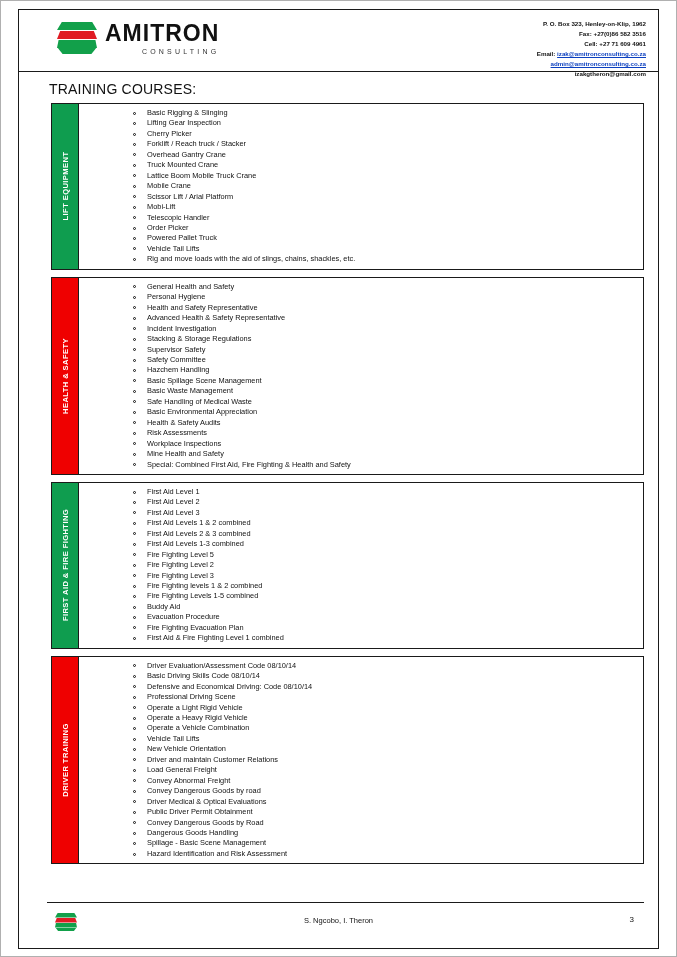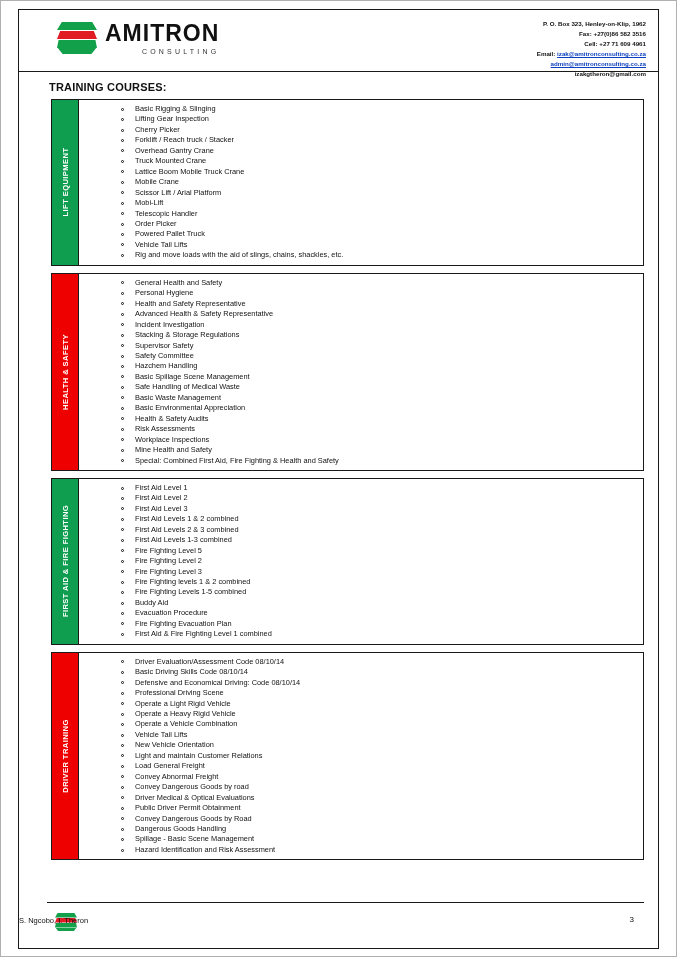--- a/index.html
+++ b/index.html
@@ -83,36 +83,37 @@
     line-height: 1.62;
     font-weight: bold;
     color: #111;
   }
   .contact .mail { color: #0b3fbf; text-decoration: underline; }
   .contact .plain { color: #111; font-weight: bold; }
 
   
   .doc-title {
     margin: 9px 0 6px 30px;
-    font-size: 11px;
-    font-weight: bold;
+    font-size: 14px;
+    font-weight: normal;
     color: #111;
     letter-spacing: .2px;
   }
 
   
   .blocks {
     margin: 0 14px 0 32px;
   }
   .block {
     display: flex;
     border: 1px solid #1a1a1a;
     margin-bottom: 7px;
     box-sizing: border-box;
     background: #fff;
+    gap: 12px;
   }
   .cat {
     width: 26px;
     flex: 0 0 26px;
     position: relative;
     border-right: 1px solid #1a1a1a;
   }
   .cat-label {
     position: absolute;
     left: 50%;
@@ -176,20 +177,21 @@
   }
   .footer-logo .bar { position: absolute; left: 0; width: 22px; height: 4.5px; }
   .footer-logo .b1 { top: 1px; background: #12a04a; clip-path: polygon(12% 0, 88% 0, 100% 100%, 0 100%); }
   .footer-logo .b2 { top: 6px; background: #e01b24; clip-path: polygon(8% 0, 92% 0, 100% 100%, 0 100%); }
   .footer-logo .b3 { top: 11px; background: #12a04a; clip-path: polygon(4% 0, 96% 0, 100% 100%, 0 100%); }
   .footer-logo .b4 { top: 15.5px; height: 3.5px; background: #12a04a; clip-path: polygon(2% 0, 98% 0, 86% 100%, 14% 100%); }
   .footer-center {
     position: absolute;
     left: 0; right: 0;
     top: 14px;
+    text-align: center;
     font-size: 7.5px;
     color: #111;
   }
   .footer-page {
     position: absolute;
     right: 24px;
     top: 13px;
     font-size: 8px;
     color: #111;
   }
@@ -265,22 +267,22 @@
             <li>General Health and Safety</li>
             <li>Personal Hygiene</li>
             <li>Health and Safety Representative</li>
             <li>Advanced Health &amp; Safety Representative</li>
             <li>Incident Investigation</li>
             <li>Stacking &amp; Storage Regulations</li>
             <li>Supervisor Safety</li>
             <li>Safety Committee</li>
             <li>Hazchem Handling</li>
             <li>Basic Spillage Scene Management</li>
+            <li>Basic Waste Management</li>
             <li>Safe Handling of Medical Waste</li>
-            <li>Basic Waste Management</li>
             <li>Basic Environmental Appreciation</li>
             <li>Health &amp; Safety Audits</li>
             <li>Risk Assessments</li>
             <li>Workplace Inspections</li>
             <li>Mine Health and Safety</li>
             <li>Special: Combined First Aid, Fire Fighting &amp; Health and Safety</li>
           </ul>
         </div>
       </div>
 
@@ -317,21 +319,21 @@
           <ul>
             <li>Driver Evaluation/Assessment Code 08/10/14</li>
             <li>Basic Driving Skills Code 08/10/14</li>
             <li>Defensive and Economical Driving: Code 08/10/14</li>
             <li>Professional Driving Scene</li>
             <li>Operate a Light Rigid Vehicle</li>
             <li>Operate a Heavy Rigid Vehicle</li>
             <li>Operate a Vehicle Combination</li>
             <li>Vehicle Tail Lifts</li>
             <li>New Vehicle Orientation</li>
-            <li>Light and maintain Customer Relations</li>
+            <li>Driver and maintain Customer Relations</li>
             <li>Load General Freight</li>
             <li>Convey Abnormal Freight</li>
             <li>Convey Dangerous Goods by road</li>
             <li>Driver Medical &amp; Optical Evaluations</li>
             <li>Public Driver Permit Obtainment</li>
             <li>Convey Dangerous Goods by Road</li>
             <li>Dangerous Goods Handling</li>
             <li>Spillage - Basic Scene Management</li>
             <li>Hazard Identification and Risk Assessment</li>
           </ul>

